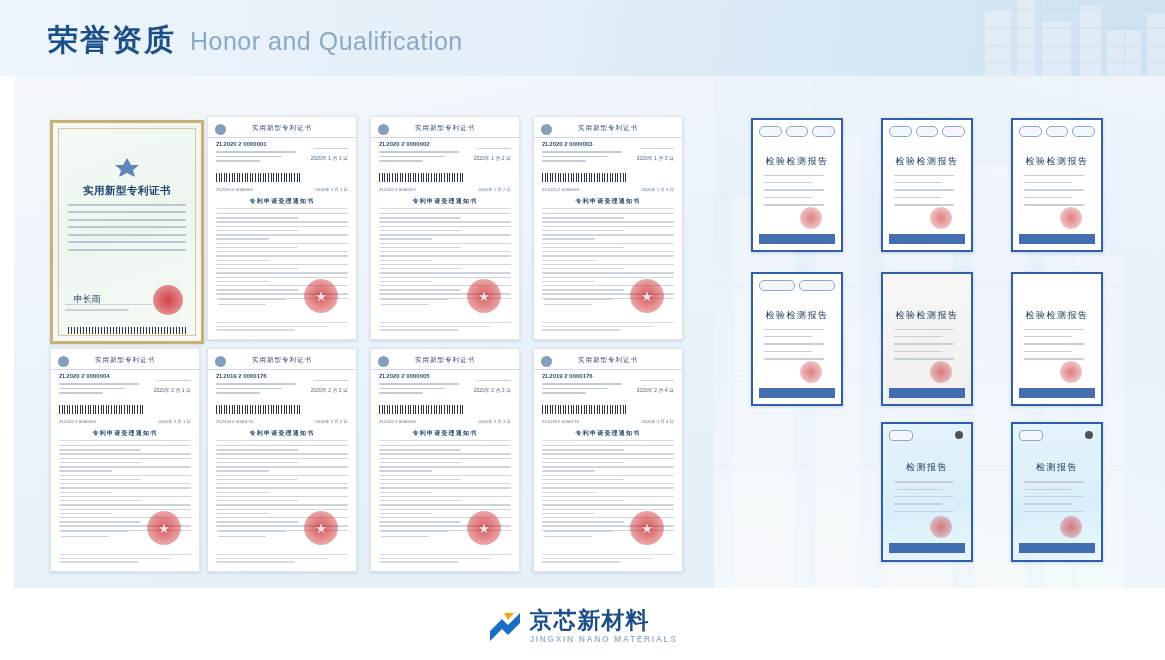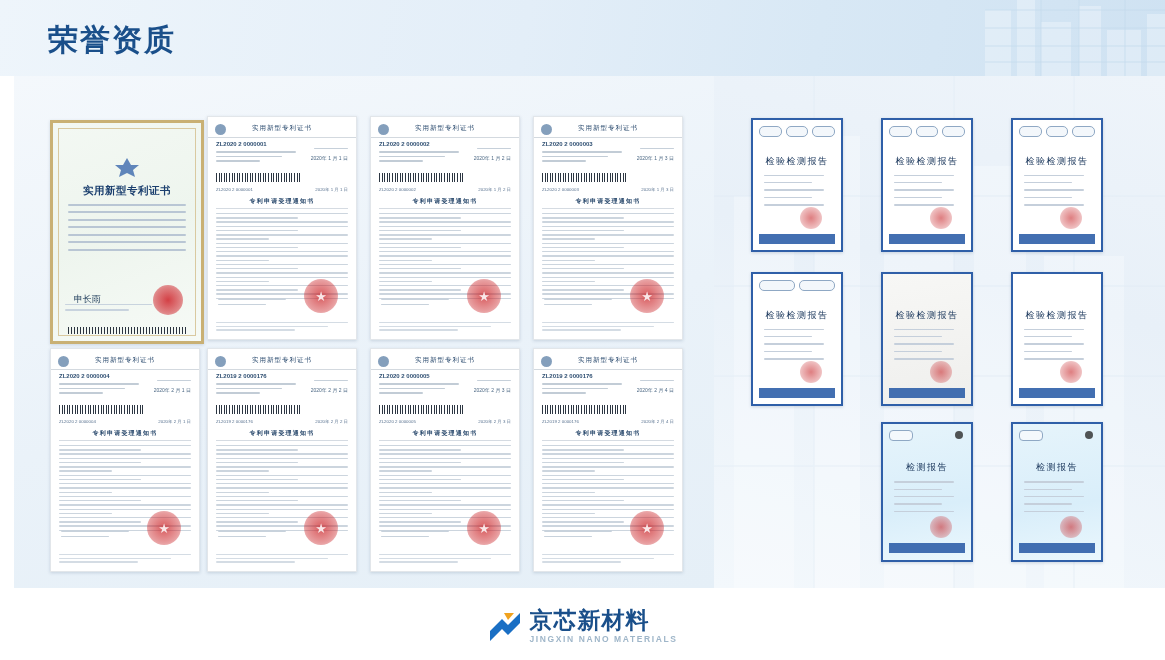--- a/index.html
+++ b/index.html
@@ -455,20 +455,21 @@
         <line x1="150" y1="28" x2="330" y2="28"></line>
         <line x1="150" y1="46" x2="330" y2="46"></line>
         <line x1="150" y1="62" x2="330" y2="62"></line>
         <line x1="206" y1="0" x2="206" y2="76"></line>
         <line x1="244" y1="0" x2="244" y2="76"></line>
         <line x1="290" y1="0" x2="290" y2="76"></line>
       </g>
     </svg>
     <div class="header-title">
       <span class="title-cn">荣誉资质</span>
+      <span class="title-en">Honor and Qualification</span>
     </div>
   </div>
 
   <div class="body-area">
 
     <div class="bg-left"></div>
     <div class="bg-right">
       <svg class="bg-right-city" viewBox="0 0 451 512" preserveAspectRatio="none">
         <g fill="#ffffff" opacity="0.5">
           <rect x="20" y="120" width="60" height="392"></rect>

